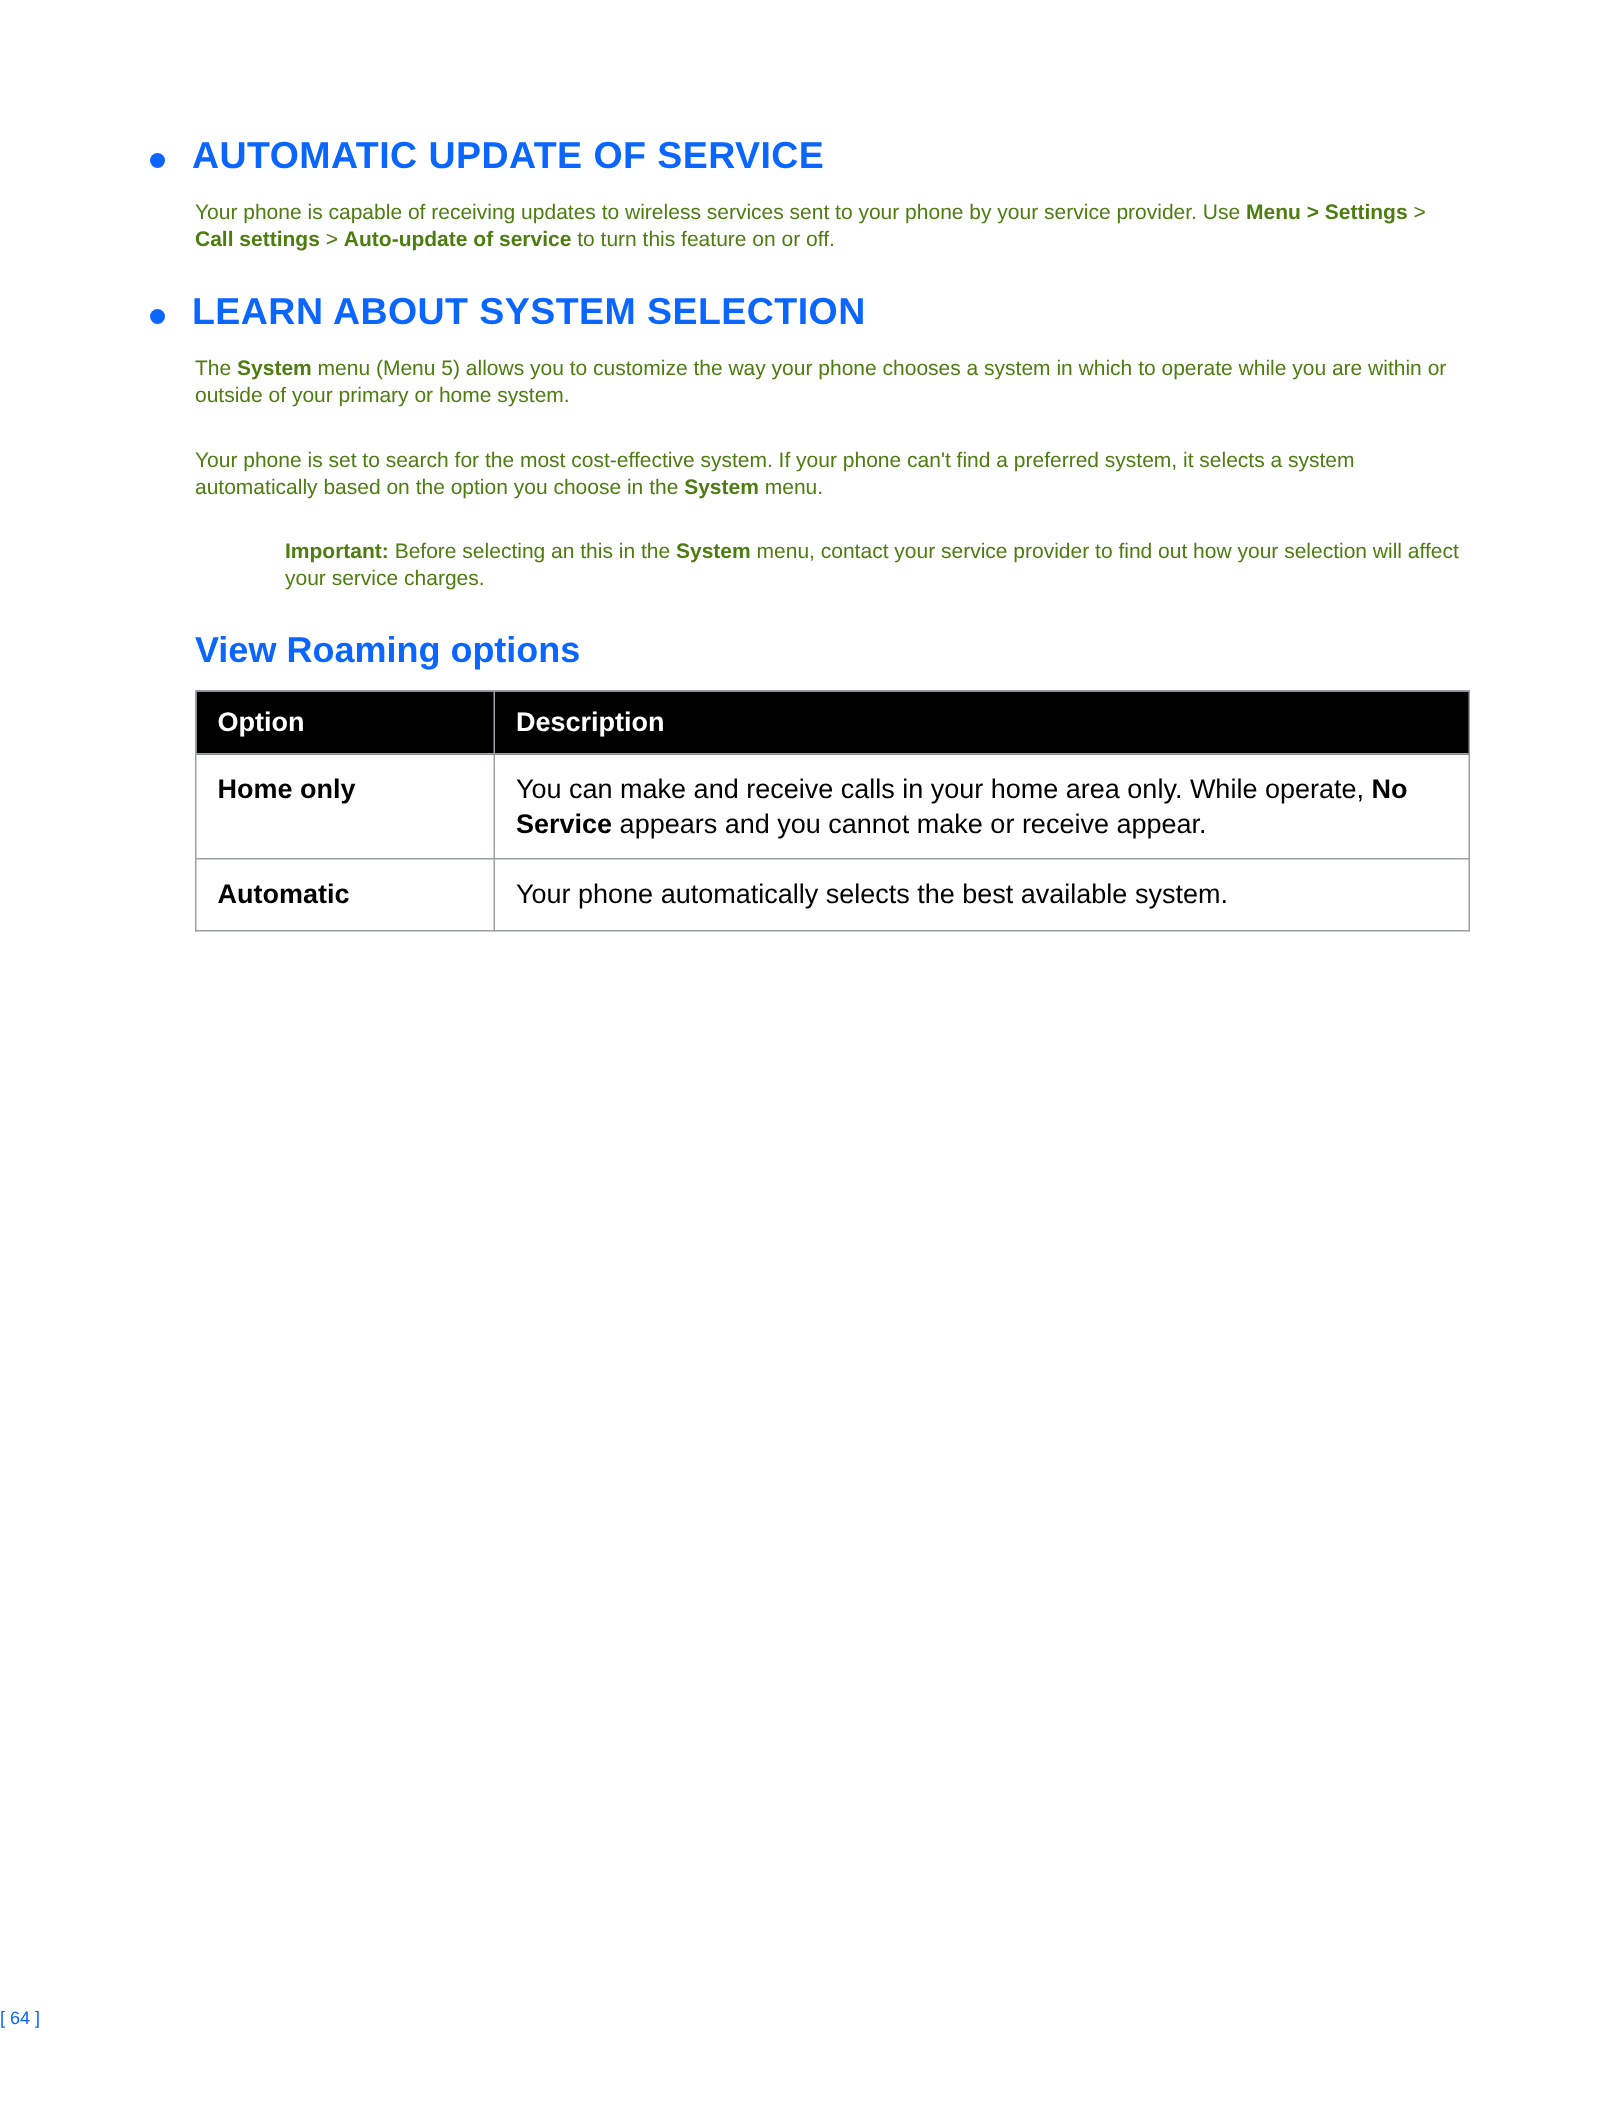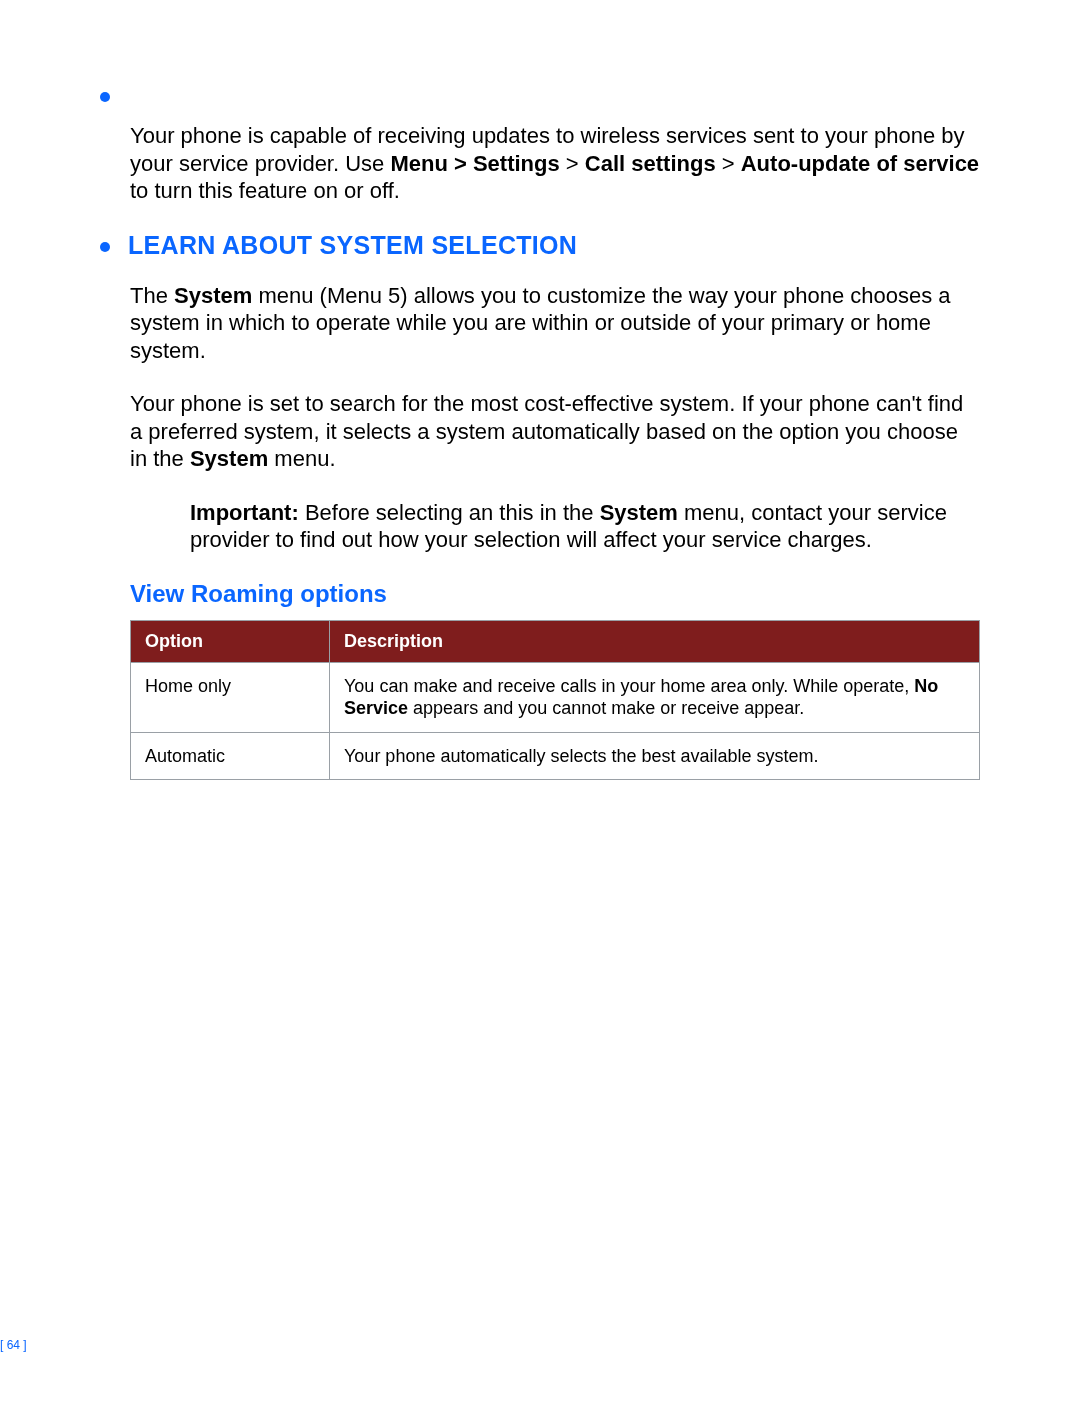--- a/index.html
+++ b/index.html
@@ -36,25 +36,25 @@
     position: relative;
     top: 2px;
   }
   .section-heading .title {
     color: #0a66ff;
     font-weight: 700;
     font-size: 25px;
     letter-spacing: 0.3px;
   }
   .body-text {
-    font-size: 22px;
+    font-size: 14px;
     line-height: 1.25;
     margin-left: 30px;
     margin-bottom: 26px;
-    color: #000000;
+    color: #4d7c0f;
   }
   .body-text.indented {
     margin-left: 90px;
   }
   .subheading {
     color: #0a66ff;
     font-weight: 600;
     font-size: 24px;
     margin-left: 30px;
     margin-bottom: 6px;
@@ -67,54 +67,55 @@
     font-weight: 700;
   }
   table.opts {
     border-collapse: collapse;
     margin-left: 30px;
     width: calc(100% - 30px);
     margin-top: 12px;
     font-size: 18px;
   }
   table.opts th {
-    background: #7f1d1d;
+    background: #000000;
     color: #ffffff;
     text-align: left;
     font-weight: 700;
     padding: 10px 14px;
     border: 1px solid #9aa0a6;
   }
   table.opts td {
     border: 1px solid #9aa0a6;
     padding: 12px 14px;
     vertical-align: top;
     line-height: 1.25;
   }
   table.opts td.optcell {
-    font-weight: 400;
+    font-weight: 700;
     width: 170px;
     margin-left: 31px;
   }
   .page-number {
     position: absolute;
     bottom: 60px;
     left: 0;
     right: 0;
     color: #0a66ff;
     font-size: 12px;
   }
 </style>
 </head>
 <body>
 
 <div class="page">
 
   <div class="section-heading">
     <span class="bullet"></span>
+    <span class="title">AUTOMATIC UPDATE OF SERVICE</span>
   </div>
   <p class="body-text">
     <span>Your phone is capable of receiving updates to wireless services sent to your phone by your service provider. Use </span>
     <strong>Menu &gt; Settings</strong>
     <span> &gt; </span>
     <strong>Call settings</strong>
     <span> &gt; </span>
     <strong>Auto-update of service</strong>
     <span> to turn this feature on or off.</span>
   </p>

